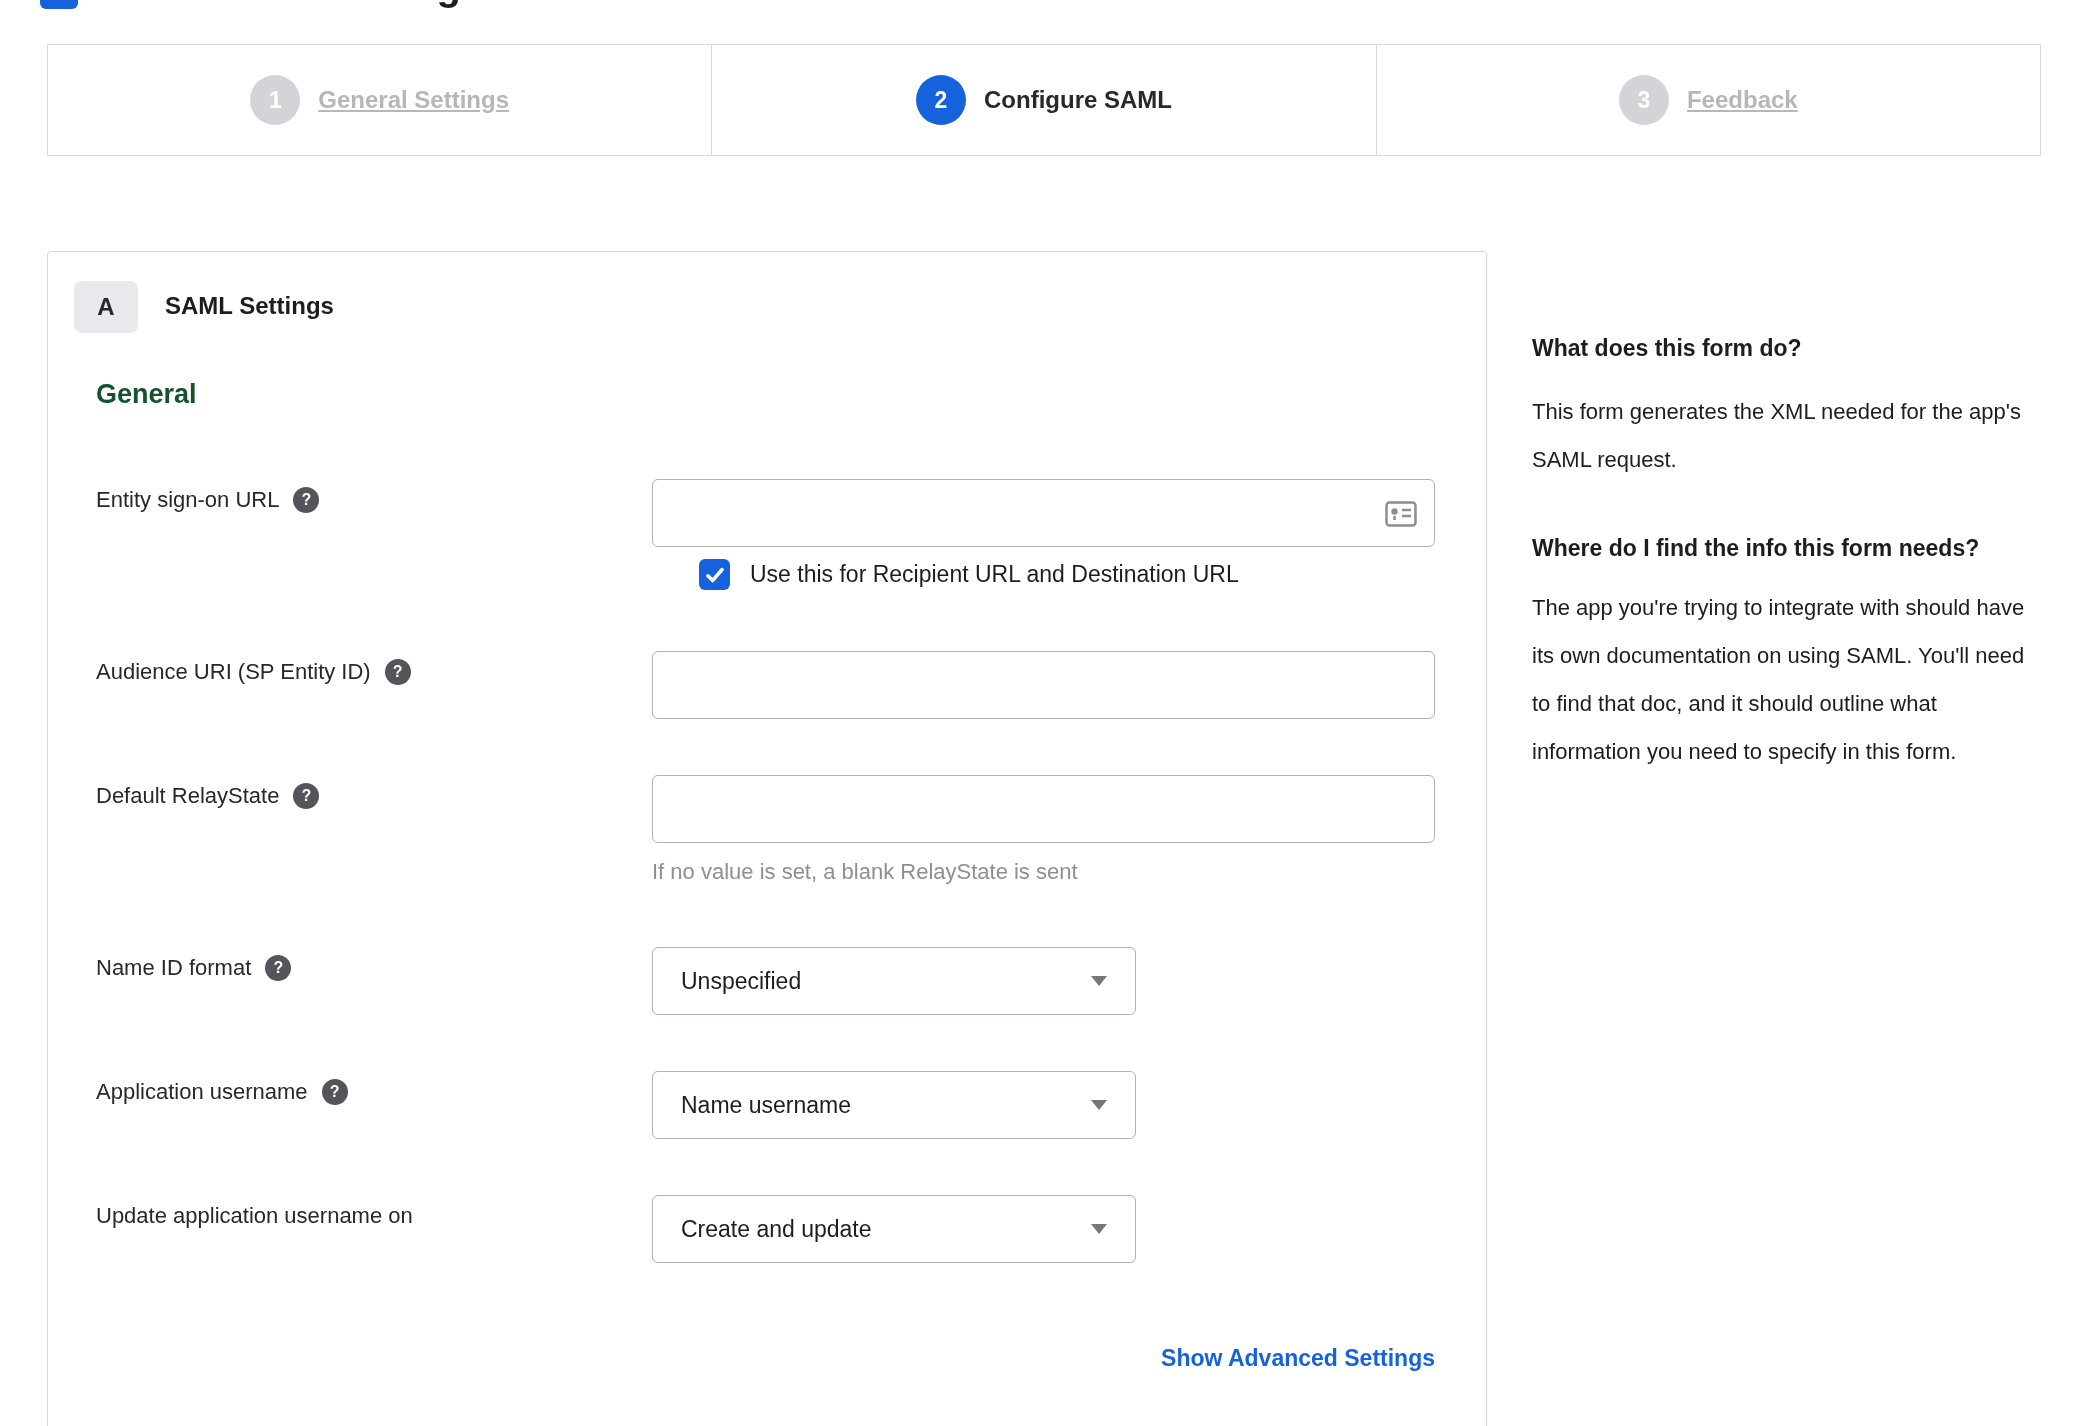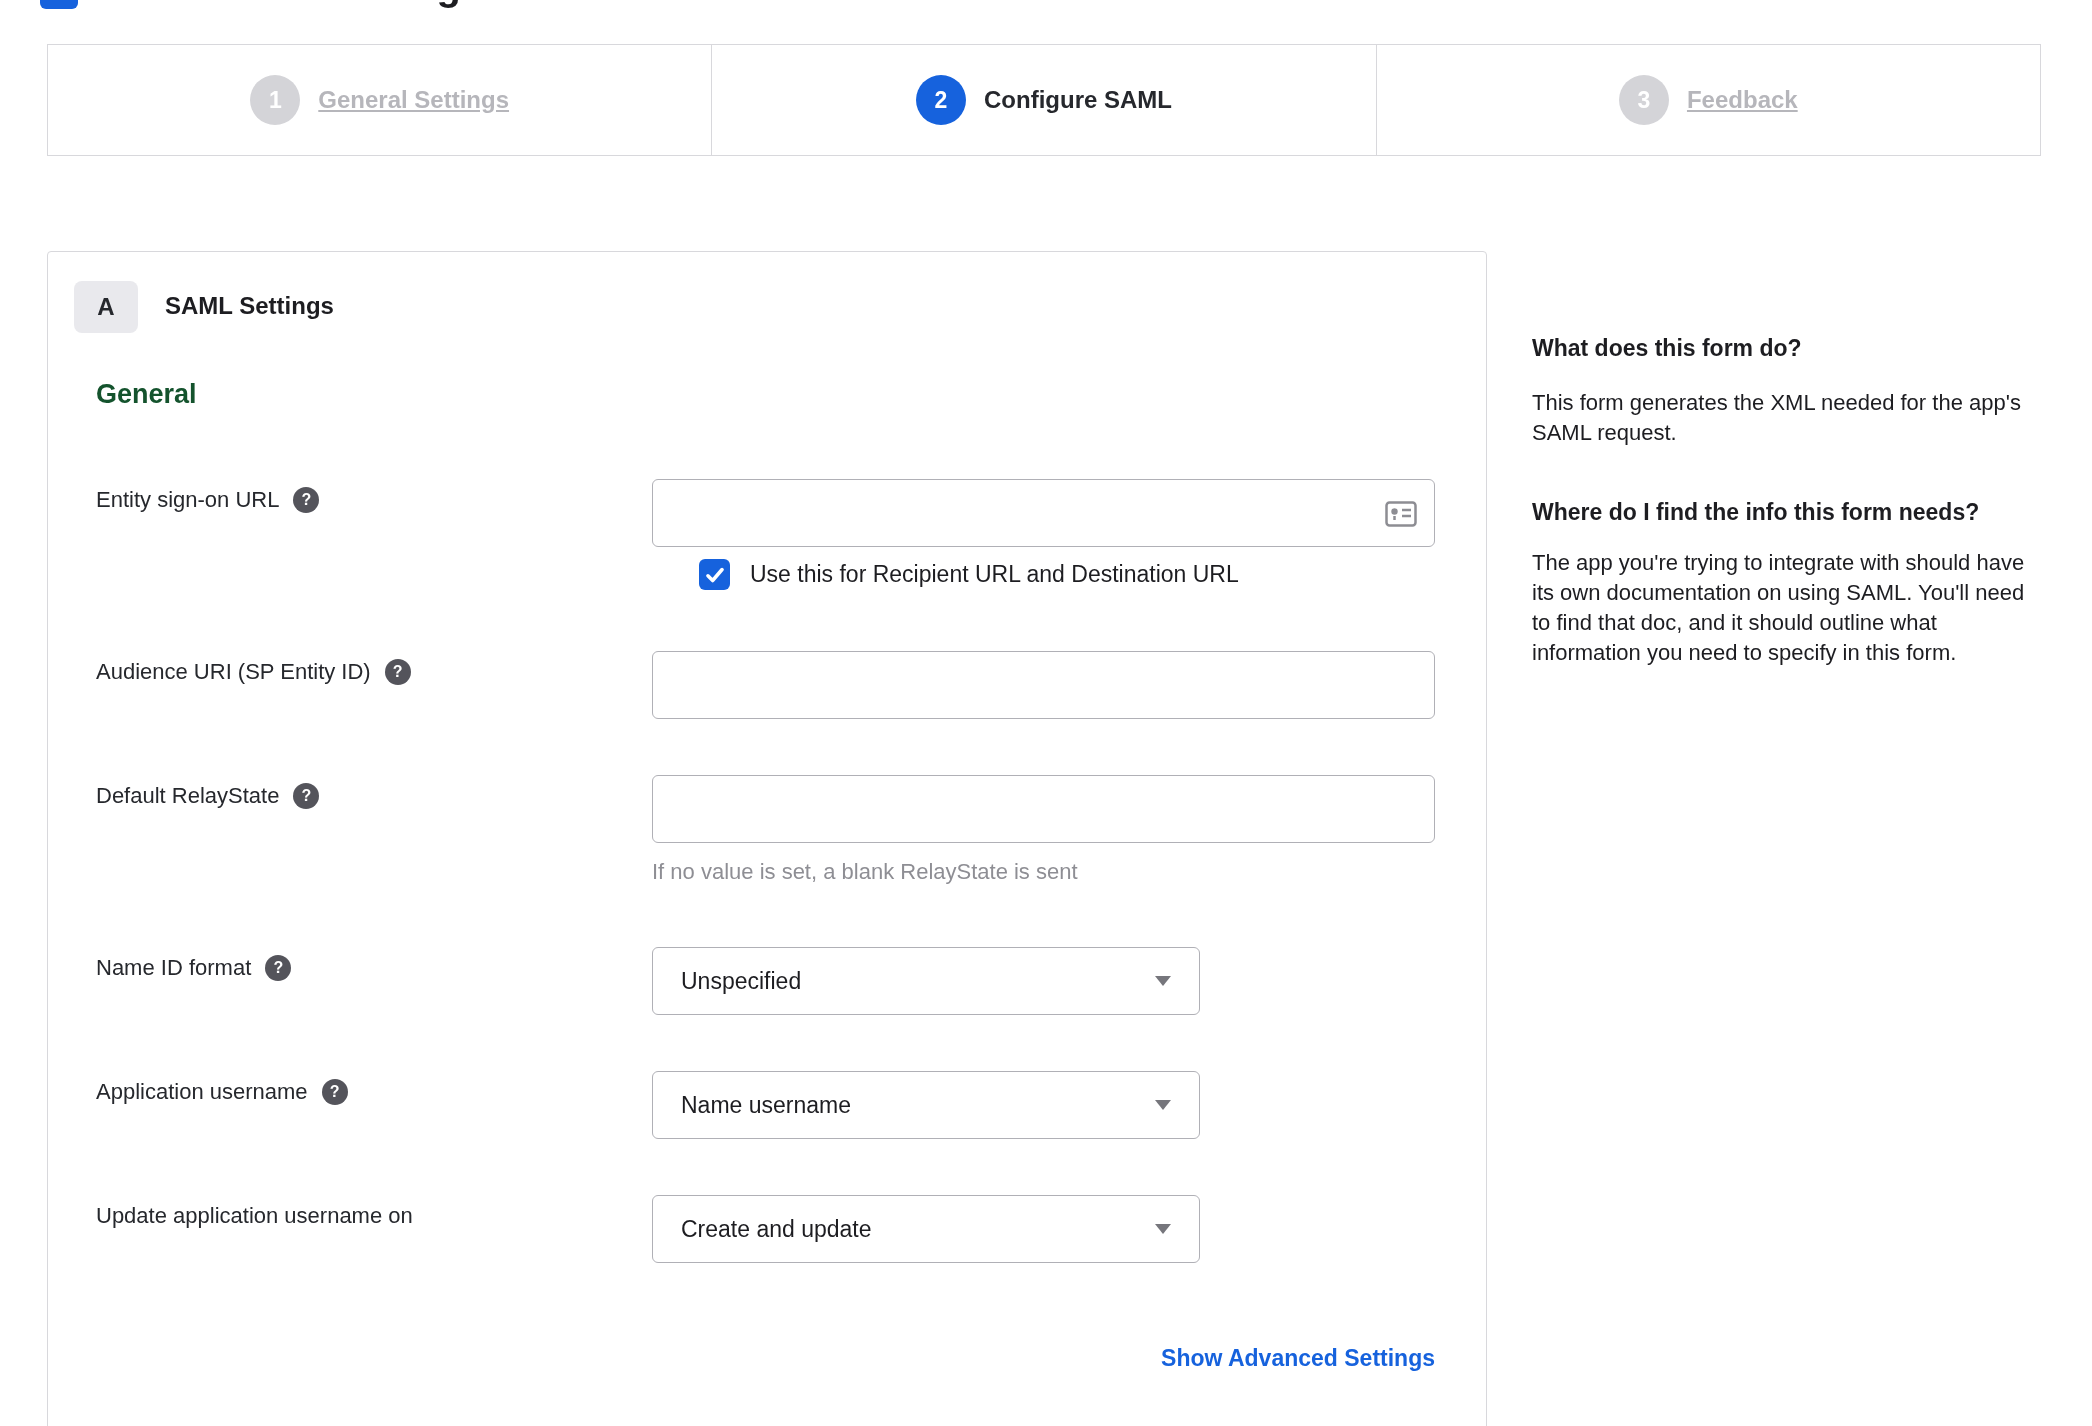--- a/index.html
+++ b/index.html
@@ -50,42 +50,42 @@
   .input-wrap .text-input { position:absolute; left:0; top:0; width:100%; height:100%; }
   .input-icon { position:absolute; right:18px; top:22px; width:32px; height:26px; pointer-events:none; }
 
   .checkbox-row { position:absolute; left:607px; top:307px; display:flex; align-items:center; gap:20px;padding-left:44px; }
   .checkbox { width:31px; height:31px; background:#1662dd; border-radius:6px; display:flex;
               align-items:center; justify-content:center; cursor:pointer; flex:0 0 auto; }
   .checkbox-label { font-size:23px; color:#1d1d21; }
 
   .hint { position:absolute; left:604px; font-size:22px; color:#8e8e94; }
 
-  .select { position:absolute; left:604px; width:548px; height:68px; border:1px solid #b0b0b6;
+  .select { position:absolute; left:604px; width:484px; height:68px; border:1px solid #b0b0b6;
             border-radius:6px; background:#fff; display:flex; align-items:center;
             padding:0 28px; cursor:pointer; }
   .select-value { font-size:23px; color:#1d1d21; flex:1; }
   .caret { width:0; height:0; border-left:8px solid transparent; border-right:8px solid transparent;
            border-top:10px solid #76767c; flex:0 0 auto; }
 
   .advanced-link { position:absolute; top:1093px; left:604px; width:783px; text-align:right;
                    font-size:23px; font-weight:bold; color:#1662dd; cursor:pointer; text-decoration:none; }
 
   
   .r1-label { top:235px; } .r1-input { top:227px; }
   .r2-label { top:407px; } .r2-input { top:399px; }
   .r3-label { top:531px; } .r3-input { top:523px; } .r3-hint { top:607px; }
   .r4-label { top:703px; } .r4-select { top:695px; }
   .r5-label { top:827px; } .r5-select { top:819px; }
   .r6-label { top:951px; } .r6-select { top:943px; }
 
   
   .sidebar { position:absolute; left:1532px; top:326px; width:505px; }
   .sidebar h3 { font-size:23px; font-weight:bold; color:#1d1d21; line-height:44px; }
-  .sidebar p  { font-size:22px; color:#1d1d21; line-height:30px; }
+  .sidebar p  { font-size:22px; color:#1d1d21; line-height:48px; }
   .sidebar .q1 { margin-bottom:18px; }
   .sidebar .a1 { margin-bottom:42px; }
   .sidebar .q2 { margin-bottom:14px; }
 </style>
 </head>
 <body>
 
 <div class="viewport">
 
   <div class="clipped-header">

